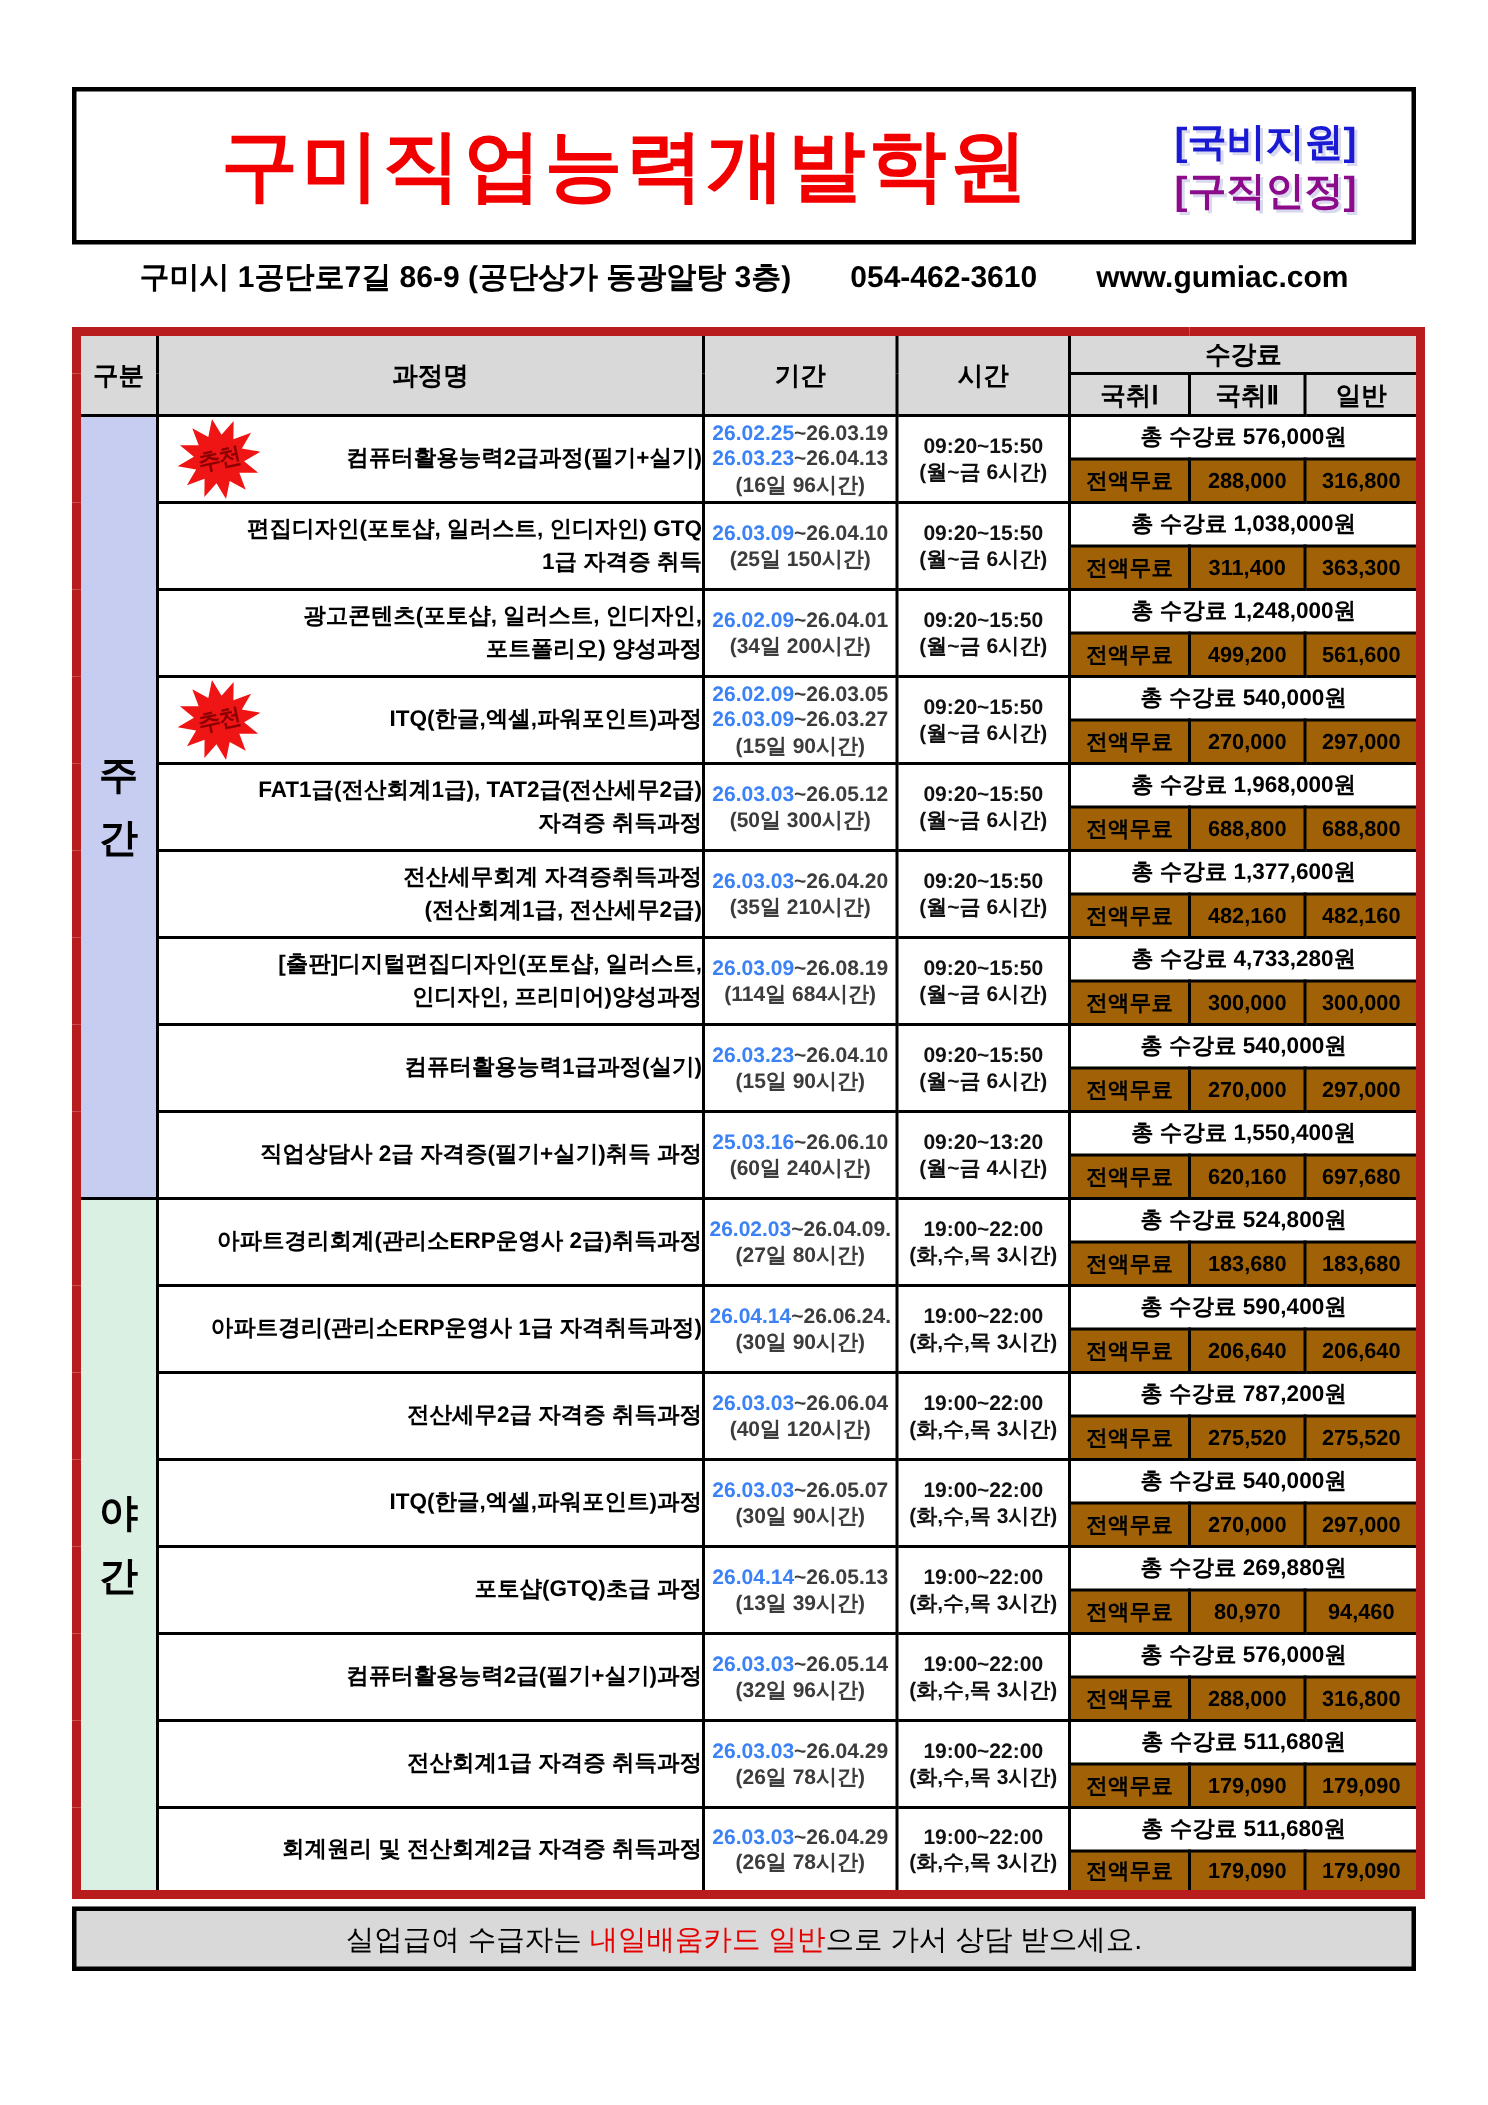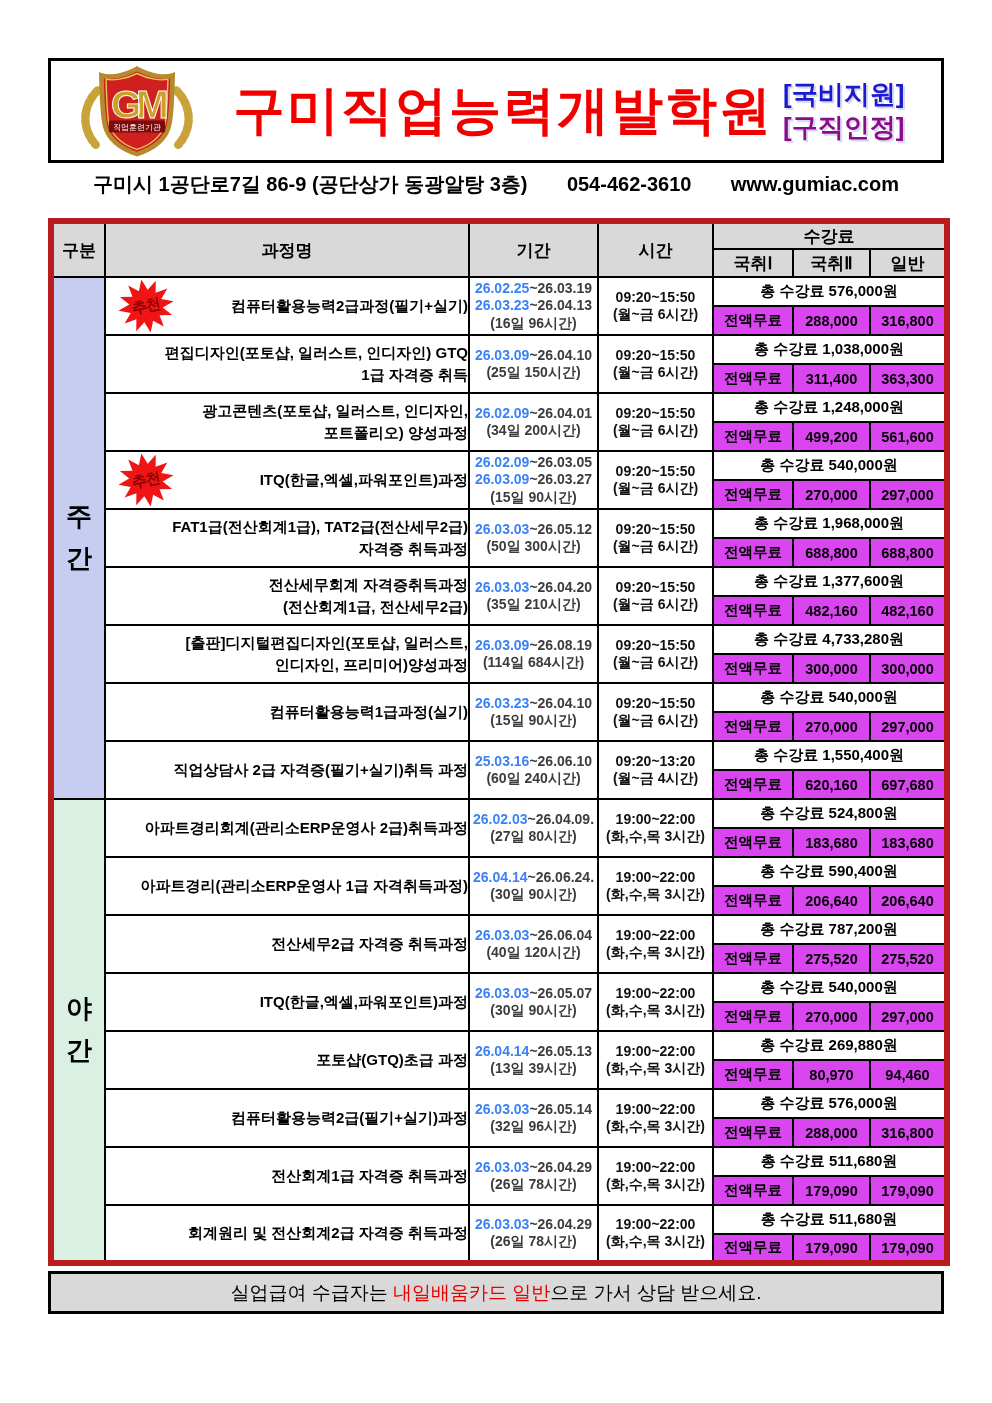--- a/index.html
+++ b/index.html
@@ -66,51 +66,40 @@
   }
   .date-start { color:#3b82f6; }
   .date-rest, .duration { color:#3c3c3c; }
   .time-cell { color:#111; }
   .total-cell {
     text-align:center; vertical-align:middle; font-weight:bold; font-size:15px;
     height:29px; background:#fff;
   }
   .fee-cell {
     text-align:center; vertical-align:middle; font-weight:bold; font-size:14.5px;
-    height:29px; background:#d946ef;
+    height:29px; background:#a16207;
   }
 
   
   .footer-box {
     margin-top:5px; border:3px solid #000; background:#d9d9d9; height:43px;
     display:flex; align-items:center; justify-content:center;
     font-weight:normal; font-size:19px;
   }
   .footer-box .hl { color:#e60000; }
 
   
   .logo-svg { width:150px; height:96px; }
 </style>
 </head>
 <body>
 
 <div class="content">
 
   <div class="header-box">
-    <div class="logo-wrap">
-      <svg class="logo-svg" viewBox="0 0 160 100">
-        <path d="M38,28 C22,44 20,68 36,86" fill="none" stroke="#c9a23a" stroke-width="9" stroke-dasharray="4 3" stroke-linecap="round"></path>
-        <path d="M122,28 C138,44 140,68 124,86" fill="none" stroke="#c9a23a" stroke-width="9" stroke-dasharray="4 3" stroke-linecap="round"></path>
-        <path d="M80,5 C94,13 110,15 118,12 C118,12 117,54 114,66 C110,82 95,91 80,96 C65,91 50,82 46,66 C43,54 42,12 42,12 C50,15 66,13 80,5 Z" fill="#d01f1f" stroke="#b68a2c" stroke-width="5"></path>
-        <path d="M80,10 C92,16 106,18 113,16 C113,16 112,53 110,64 C106,78 93,87 80,91 C67,87 54,78 50,64 C48,53 47,16 47,16 C54,18 68,16 80,10 Z" fill="none" stroke="#e6c35c" stroke-width="1.5"></path>
-        <text x="80" y="57" text-anchor="middle" font-size="42" font-weight="bold" fill="#c9a227" stroke="#ffffff" stroke-width="1" letter-spacing="-6">GM</text>
-        <rect x="50" y="60" width="60" height="13" rx="2" fill="#7a0c0c"></rect>
-        <text x="80" y="70" text-anchor="middle" font-size="8.5" fill="#ffffff">직업훈련기관</text>
-      </svg>
-    </div>
     <div class="title">구미직업능력개발학원</div>
     <div class="badges">
       <span class="badge badge-0">[국비지원]</span>
       <span class="badge badge-1">[구직인정]</span>
     </div>
   </div>
 
   <div class="address-row">
     <span>구미시 1공단로7길 86-9 (공단상가 동광알탕 3층)</span>
     <span>054-462-3610</span>

